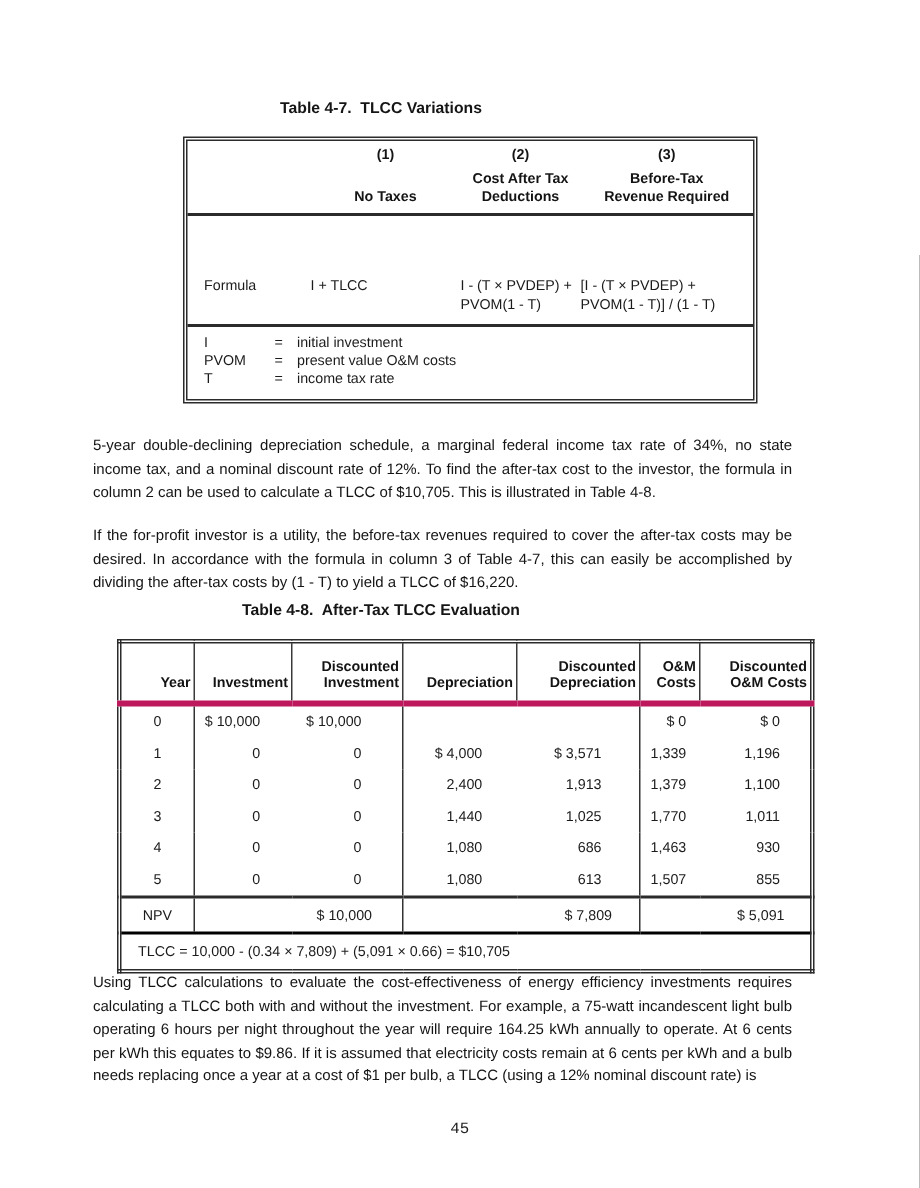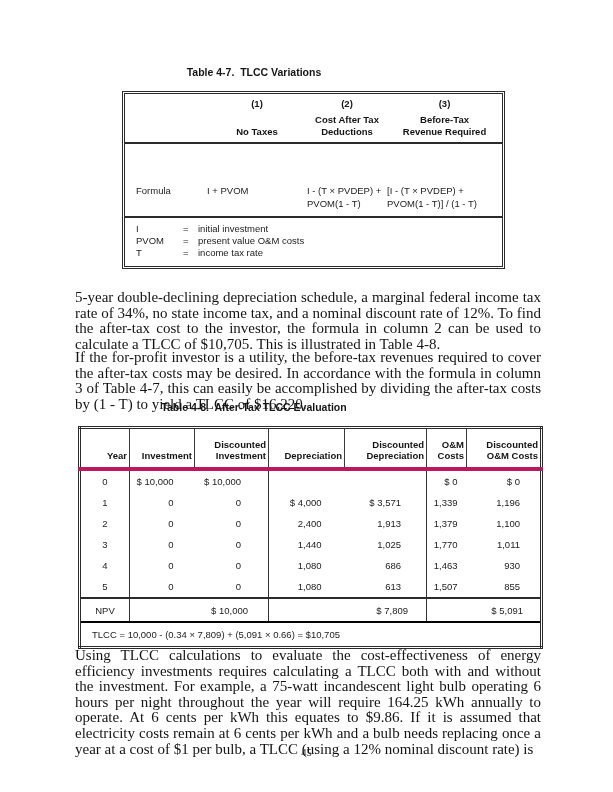--- a/index.html
+++ b/index.html
@@ -34,22 +34,22 @@
   #t47-formula-row { padding:8px 0 6px 0; }
   #t47-application-row { padding:5px 0 10px 0; }
   .t47-legend { border-top:2px solid #2b2b2b; padding:5px 0 7px 0; }
   .legend-table { border-collapse:collapse; }
   .legend-table td { font-size:9.5px; line-height:12px; padding:0; vertical-align:top; }
   .legend-table td.c0 { width:47px; padding-left:11px; }
   .legend-table td.c1 { width:15px; text-align:left; }
 
   
   .para {
-    position:absolute; left:75px; width:466px; text-align:justify;
-    font-family:Liberation Serif, serif; font-size:15px; line-height:15.6px;
+    position:absolute; left:62px; width:466px; text-align:justify;
+    font-family:Liberation Sans, sans-serif; font-size:10px; line-height:15.6px;
     color:#141414;
   }
   #para-1 { top:290px; }
   #para-2 { top:350px; }
   #para-3 { top:648px; }
 
   
   #t48 {
     position:absolute; left:78px; top:426px;
     border-collapse:collapse; table-layout:fixed; width:462px;
@@ -75,21 +75,21 @@
     border-top:2px solid #2b2b2b; border-bottom:2px solid #000000; height:22px;
   }
   #t48 .npv-label { text-align:center; border-right:1.5px solid #333; }
   #t48 .npv-inv { text-align:right; padding-right:20px; border-right:1.5px solid #333; }
   #t48 .npv-dep { text-align:right; padding-right:18px; border-right:1.5px solid #333; }
   #t48 .npv-om  { text-align:right; padding-right:17px; }
   #t48 .tlcc-row td { height:23px; padding-left:11px; text-align:left; }
 
   .page-number {
     position:absolute; top:747px; left:0; width:613px; text-align:center;
-    font-family:Liberation Serif, serif; font-size:10.5px; color:#222;
+    font-family:Liberation Mono, monospace; font-size:10.5px; color:#222;
   }
 </style>
 </head>
 <body>
 
 <div class="page">
 
   <div class="table-title" id="t47-title">Table 4-7.  TLCC Variations</div>
 
   <div id="t47">
@@ -106,21 +106,21 @@
       </div>
       <div class="t47-colhead">
         <span>(3)</span>
         <span>Before-Tax
 Revenue Required</span>
       </div>
     </div>
 
     <div class="t47-grid t47-row" id="t47-formula-row">
       <div class="cell rowlabel">Formula</div>
-      <div class="cell">I + PVOM</div>
+      <div class="cell">I + TLCC</div>
       <div class="cell">I - (T × PVDEP) +
 PVOM(1 - T)</div>
       <div class="cell">[I - (T × PVDEP) +
 PVOM(1 - T)] / (1 - T)</div>
     </div>
 
 
     <div class="t47-legend">
       <table class="legend-table">
         <tbody>

